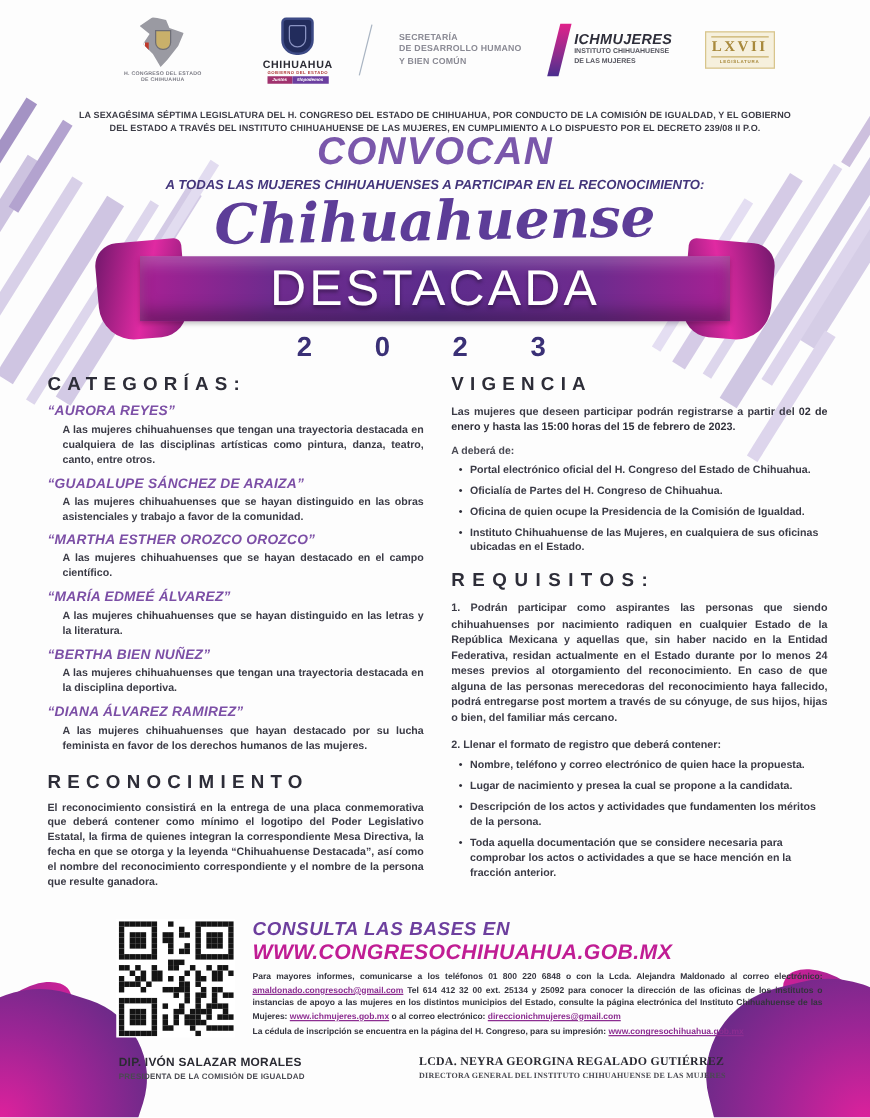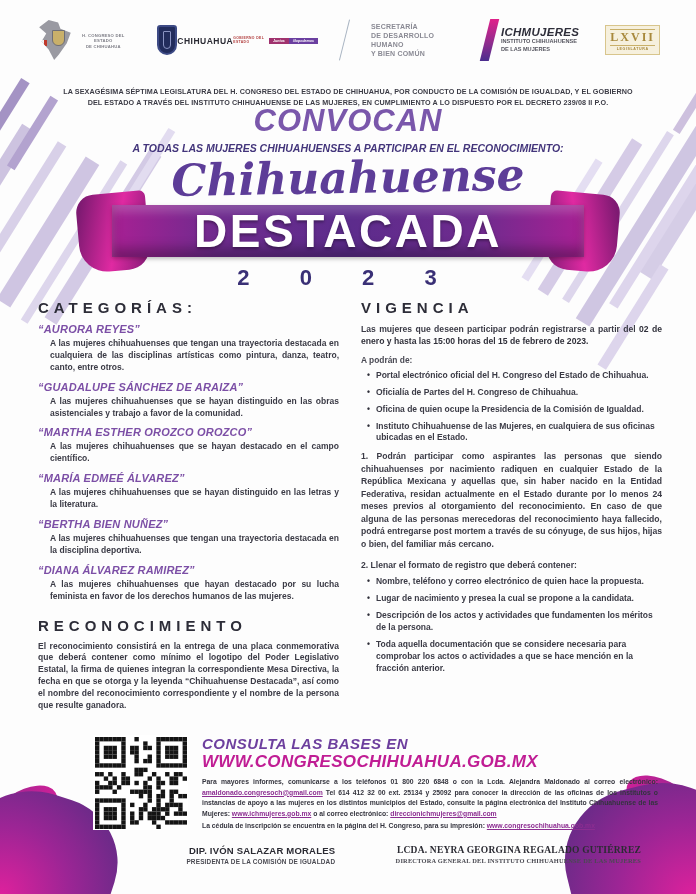--- a/index.html
+++ b/index.html
@@ -32,21 +32,21 @@
     background:radial-gradient(circle at 35% 70%,#dd219c 0%,#9c2595 45%,#6e2a89 80%);transform:rotate(18deg);}
   .petal-bl{left:-16px;bottom:58px;width:78px;height:44px;border-radius:50%;
     background:linear-gradient(100deg,#7e2a8c,#cf2098);transform:rotate(-34deg);}
   .blob-br{right:-52px;bottom:-62px;width:180px;height:172px;border-radius:46% 54% 58% 42%;
     background:radial-gradient(circle at 65% 70%,#dd219c 0%,#9c2595 45%,#6e2a89 80%);transform:rotate(-14deg);}
   .petal-br{right:-10px;bottom:66px;width:84px;height:46px;border-radius:50%;
     background:linear-gradient(80deg,#cf2098,#7e2a8c);transform:rotate(32deg);}
   
   .logo-bar{position:absolute;top:8px;left:36px;right:36px;height:64px;display:flex;
     align-items:center;justify-content:center;gap:26px;z-index:2;}
-  .logo{display:flex;flex-direction:row;align-items:center;}
+  .logo{display:flex;flex-direction:column;align-items:center;margin-left:23px;}
   .map-shape{width:44px;height:40px;background:#9a9aa2;position:relative;
     clip-path:polygon(32% 0,56% 6%,62% 22%,88% 32%,78% 58%,58% 86%,46% 100%,32% 74%,14% 54%,26% 34%,8% 18%);}
   .map-shield{position:absolute;left:16px;top:10px;width:13px;height:16px;background:#c9b06a;
     border:1px solid #6e6e76;border-radius:0 0 6px 6px;}
   .map-flag{position:absolute;left:2px;top:20px;width:9px;height:6px;
     background:linear-gradient(90deg,#2e7d46 33%,#f2f2f2 33% 66%,#c0392b 66%);}
   .logo-caption{font-size:4.2px;font-weight:700;color:#7d7d86;text-align:center;line-height:1.3;margin-top:2px;letter-spacing:.2px;}
   .shield{width:26px;height:30px;background:#222c5c;border:2px solid #3d4a85;
     border-radius:4px 4px 12px 12px;position:relative;}
   .shield::after{content:"";position:absolute;inset:4px;border:1px solid #8a93c2;border-radius:2px 2px 8px 8px;}
@@ -79,21 +79,21 @@
     font-family:"DejaVu Serif",serif;font-style:italic;font-size:44px;font-weight:600;color:#5d3d98;transform:rotate(-1deg);}
   .ribbon-wrap{position:absolute;top:205px;left:50%;transform:translateX(-50%);width:472px;height:52px;z-index:2;}
   .ribbon-end{position:absolute;width:70px;height:78px;top:-12px;z-index:0;}
   .ribbon-end.left{left:-34px;border-radius:18px 6px 22px 28px;transform:rotate(-5deg);
     background:linear-gradient(105deg,#7e1a72 8%,#e02aa2 55%,#8f1d7c 92%);}
   .ribbon-end.right{right:-34px;border-radius:6px 18px 28px 22px;transform:rotate(5deg);
     background:linear-gradient(255deg,#7e1a72 8%,#e02aa2 55%,#8f1d7c 92%);}
   .ribbon-body{position:absolute;inset:0;z-index:1;display:flex;align-items:center;justify-content:center;
     background:linear-gradient(90deg,#a82094 0%,#6f2b8e 22%,#5c2c8c 50%,#6f2b8e 78%,#a82094 100%);
     box-shadow:inset 0 7px 10px rgba(255,255,255,.20),inset 0 -9px 12px rgba(0,0,0,.28),0 2px 4px rgba(0,0,0,.25);}
-  .ribbon-title{font-size:46px;font-weight:700;color:#ffffff;letter-spacing:2.5px;
+  .ribbon-title{font-size:40px;font-weight:400;color:#ffffff;letter-spacing:2.5px;
     text-shadow:0 2px 3px rgba(0,0,0,.35);}
   .year{position:absolute;top:265px;left:0;right:0;text-align:center;z-index:2;
     font-size:22px;font-weight:800;color:#3a3076;letter-spacing:22px;}
   
   .columns{position:absolute;top:299px;left:38px;right:34px;display:flex;gap:22px;z-index:2;}
   .col{flex:1;}
   .sec-h{font-size:15px;font-weight:600;color:#2d2d38;letter-spacing:5px;margin:0 0 7px 0;}
   .cat-title{font-size:11px;font-weight:800;font-style:italic;color:#7c4fa6;margin:7px 0 3px 0;letter-spacing:.2px;}
   .body-txt{font-size:8.5px;font-weight:600;color:#3b3b46;line-height:1.4;text-align:justify;margin:0 0 4px 12px;}
   .recon-h{margin-top:14px;}
@@ -108,21 +108,21 @@
   
   .bases{position:absolute;top:735px;left:93px;right:38px;display:flex;gap:14px;z-index:2;}
   .qr{width:95px;height:95px;background:#ffffff;display:flex;align-items:center;justify-content:center;}
   .bases-text{flex:1;}
   .bases-1{font-size:15px;font-weight:800;font-style:italic;color:#6d3f9e;letter-spacing:.5px;}
   .bases-2{font-size:17px;font-weight:800;font-style:italic;color:#c01d94;letter-spacing:.3px;margin-bottom:5px;}
   .fine{font-size:6.8px;font-weight:600;color:#34343e;line-height:1.55;text-align:justify;margin:0 0 2px 0;}
   .fine a{color:#8c2d91;font-weight:800;text-decoration:underline;}
   
   .footer{position:absolute;top:845px;left:95px;right:55px;display:flex;z-index:2;}
-  .sig{text-align:right;}
+  .sig{text-align:left;}
   .sig-left{width:44%;}
   .sig-right{width:56%;font-family:Liberation Serif, serif;}
   .sig-name{font-size:9.5px;font-weight:800;color:#2b2b33;letter-spacing:.2px;}
   .sig-role{font-size:6.4px;font-weight:700;color:#4a4a52;margin-top:2px;letter-spacing:.2px;}
 </style>
 </head>
 <body>
 
 <div class="poster">
 
@@ -229,40 +229,41 @@
       <h3 class="cat-title">“DIANA ÁLVAREZ RAMIREZ”</h3>
       <p class="body-txt">A las mujeres chihuahuenses que hayan destacado por su lucha feminista en favor de los derechos humanos de las mujeres.</p>
 
       <h2 class="sec-h recon-h">RECONOCIMIENTO</h2>
       <p class="body-txt" style="margin-left:0;">El reconocimiento consistirá en la entrega de una placa conmemorativa que deberá contener como mínimo el logotipo del Poder Legislativo Estatal, la firma de quienes integran la correspondiente Mesa Directiva, la fecha en que se otorga y la leyenda “Chihuahuense Destacada”, así como el nombre del reconocimiento correspondiente y el nombre de la persona que resulte ganadora.</p>
     </section>
 
     <section class="col">
       <h2 class="sec-h">VIGENCIA</h2>
       <p class="vig-p"><span>Las mujeres que deseen participar podrán registrarse a partir del </span><b>02 de enero y hasta las 15:00 horas del 15 de febrero de 2023.</b></p>
-      <p class="atraves">A podrán de:</p>
+      <p class="atraves">A deberá de:</p>
       <ul class="blist">
         <li>
             <span class="bullet">•</span>
             <span>Portal electrónico oficial del H. Congreso del Estado de Chihuahua.</span>
           </li>
         <li>
             <span class="bullet">•</span>
             <span>Oficialía de Partes del H. Congreso de Chihuahua.</span>
           </li>
         <li>
             <span class="bullet">•</span>
             <span>Oficina de quien ocupe la Presidencia de la Comisión de Igualdad.</span>
           </li>
         <li>
             <span class="bullet">•</span>
             <span>Instituto Chihuahuense de las Mujeres, en cualquiera de sus oficinas ubicadas en el Estado.</span>
           </li>
       </ul>
 
+      <h2 class="sec-h req-h">REQUISITOS:</h2>
       <p class="req-p">1. Podrán participar como aspirantes las personas que siendo chihuahuenses por nacimiento radiquen en cualquier Estado de la República Mexicana y aquellas que, sin haber nacido en la Entidad Federativa, residan actualmente en el Estado durante por lo menos 24 meses previos al otorgamiento del reconocimiento. En caso de que alguna de las personas merecedoras del reconocimiento haya fallecido, podrá entregarse post mortem a través de su cónyuge, de sus hijos, hijas o bien, del familiar más cercano.</p>
       <p class="req-p" style="margin-bottom:5px;">2. Llenar el formato de registro que deberá contener:</p>
       <ul class="blist">
         <li>
             <span class="bullet">•</span>
             <span>Nombre, teléfono y correo electrónico de quien hace la propuesta.</span>
           </li>
         <li>
             <span class="bullet">•</span>
             <span>Lugar de nacimiento y presea la cual se propone a la candidata.</span>

